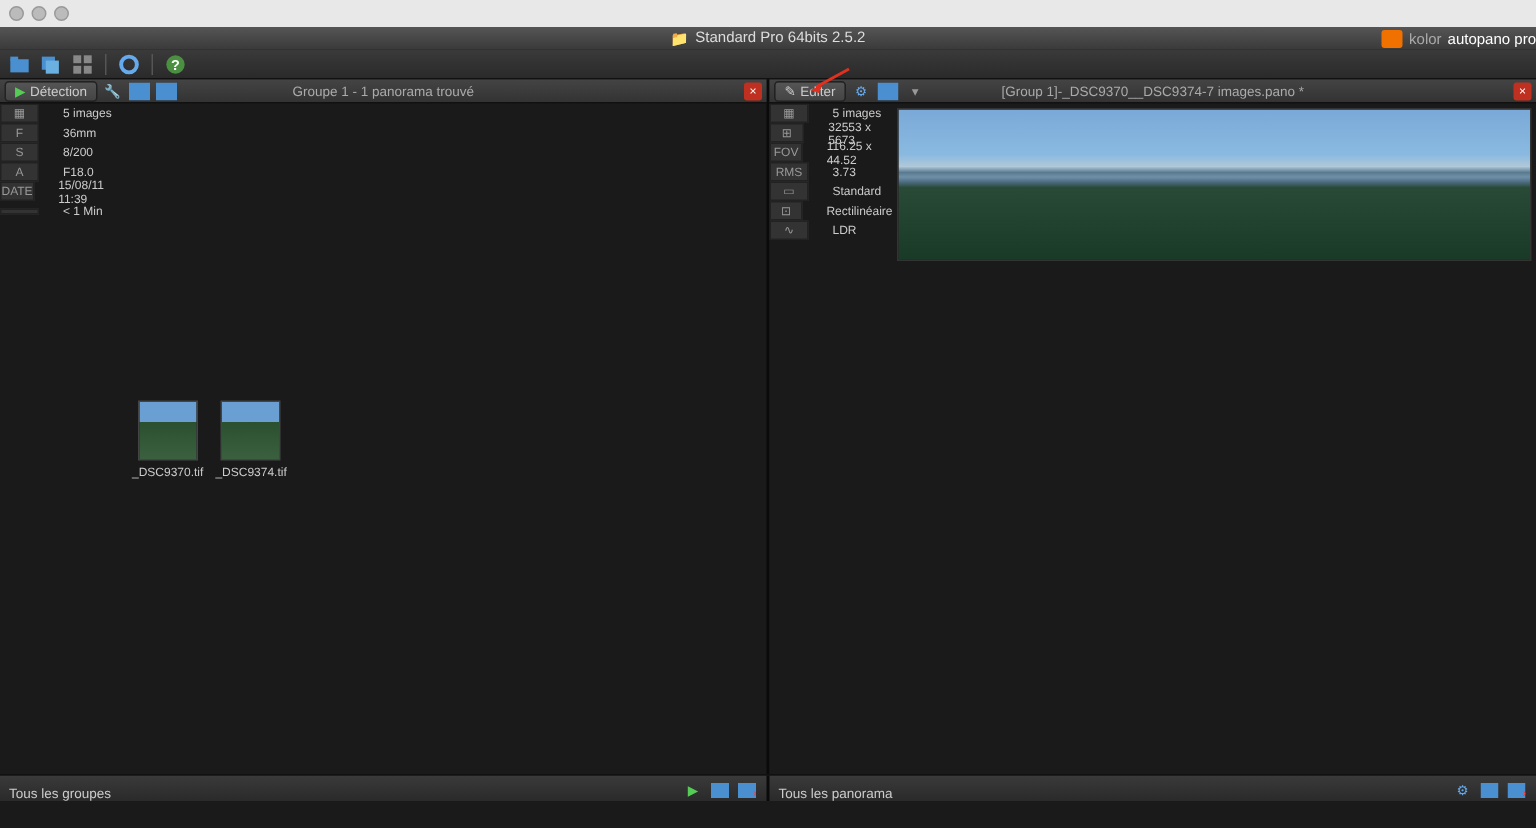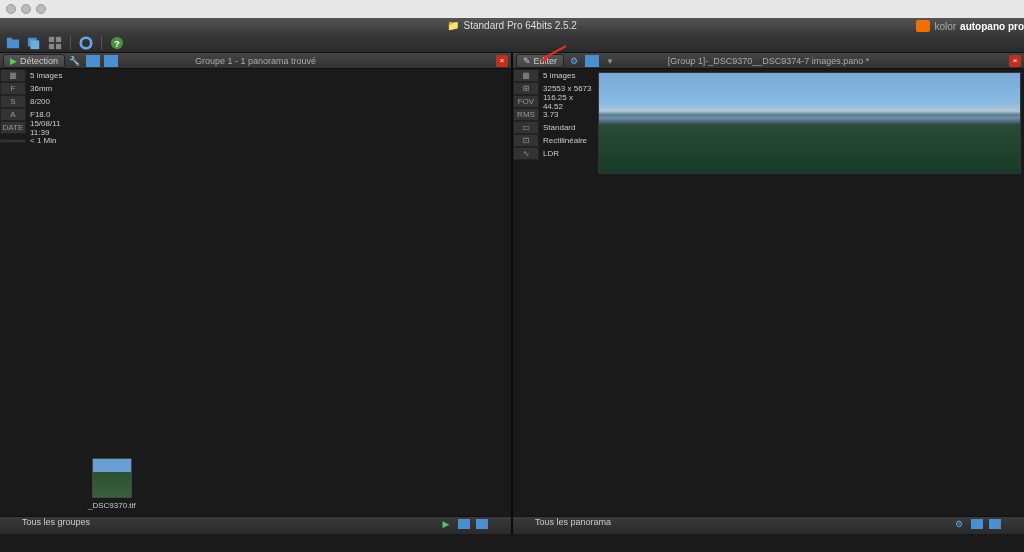--- a/index.html
+++ b/index.html
@@ -1,47 +1,47 @@
 <!DOCTYPE html>
 <html><head>
 <meta charset="utf-8">
 <style>
 *{margin:0;padding:0;box-sizing:border-box;font-family:Arial,Helvetica,sans-serif}
 body{background:#1a1a1a;width:1024px;height:552px;overflow:hidden;color:#ccc;font-size:9px}
 .traffic{height:18px;background:#e8e8e8;display:flex;align-items:center;padding:0 6px;gap:5px}
 .traffic span{width:10px;height:10px;border-radius:50%;background:#bbb;border:1px solid #999}
 .titlebar{height:15px;background:linear-gradient(#555,#3a3a3a);display:flex;align-items:center;justify-content:center;position:relative;color:#ddd;font-size:10px}
 .titlebar .brand{position:absolute;right:0;display:flex;align-items:flex-end;gap:4px;color:#aaa}
-.brand b{color:#fff;font-weight:bold}
+.brand b{color:#fff;font-weight:normal}
 .brand .logo{width:14px;height:12px;background:#f07000;border-radius:2px}
 .toolbar{height:20px;background:linear-gradient(#3a3a3a,#2a2a2a);border-bottom:1px solid #111;display:flex;align-items:center;padding:0 4px;gap:3px}
 .toolbar .btn{width:18px;height:16px;display:flex;align-items:center;justify-content:center;cursor:pointer}
 .toolbar .sep{width:1px;height:14px;background:#555;margin:0 3px}
 .ic{width:14px;height:14px}
 .main{display:flex;height:463px}
 .pane{flex:1;display:flex;flex-direction:column;background:#1a1a1a;min-width:0}
 .pane.left{border-right:2px solid #0a0a0a}
 .panehdr{height:16px;background:linear-gradient(#444,#333);display:flex;align-items:center;font-size:9px;color:#ccc;position:relative;border-bottom:1px solid #111}
 .panehdr .lab{background:linear-gradient(#555,#444);border:1px solid #222;border-radius:3px;padding:1px 6px;margin-left:3px;display:flex;align-items:center;gap:3px}
 .panehdr .ibtn{width:16px;height:14px;display:flex;align-items:center;justify-content:center;cursor:pointer;margin-left:2px}
 .panehdr .ttl{position:absolute;left:50%;transform:translateX(-50%);color:#aaa;font-size:9px}
 .panehdr .close{position:absolute;right:3px;width:12px;height:12px;background:#c03020;border-radius:2px;cursor:pointer;display:flex;align-items:center;justify-content:center;color:#fff;font-size:8px}
 .content{flex:1;display:flex;overflow:hidden}
 .meta{width:82px;background:#1a1a1a;display:flex;flex-direction:column}
 .meta .row{display:flex;height:13px;align-items:center;font-size:8px;color:#ccc}
 .meta .key{width:26px;background:#333;border:1px solid #222;text-align:center;padding:1px 0;color:#999;margin:0}
-.meta .val{padding-left:4px;color:#ccc;font-size:8px}
-.thumbs{flex:1;display:flex;gap:8px;padding:6px;align-items:flex-end}
+.meta .val{padding-left:16px;color:#ccc;font-size:8px}
+.thumbs{flex:1;display:flex;gap:8px;padding:6px;align-items:center}
 .thumb{display:flex;flex-direction:column;align-items:center;gap:3px}
 .thumb .img{width:40px;height:40px;background:linear-gradient(#6a9fd4 0%,#6a9fd4 35%,#2a5030 35%,#3a6040 100%);border:1px solid #444}
 .thumb .name{font-size:8px;color:#ccc}
 .preview{flex:1;padding:3px}
 .preview .pimg{width:100%;height:102px;background:linear-gradient(180deg,#7aa9d8 0%,#8ab9e0 30%,#b0c8d8 38%,#5a7a90 42%,#7090a8 45%,#507088 48%,#2a4a38 52%,#1a3a28 100%);border:1px solid #333}
 .footer{height:18px;background:linear-gradient(#3a3a3a,#2a2a2a);border-top:1px solid #111;display:flex}
-.footer .sec{flex:1;display:flex;align-items:flex-start;padding:0 22px;gap:4px;font-size:9px;color:#ccc}
+.footer .sec{flex:1;display:flex;align-items:flex-end;padding:0 6px;gap:4px;font-size:9px;color:#ccc}
 .footer .sec.left{border-right:2px solid #0a0a0a}
 .footer .ibtn{width:14px;height:14px;cursor:pointer;display:flex;align-items:center;justify-content:center}
 .arrow{position:absolute;left:538px;top:44px;z-index:10;pointer-events:none}
 .arrow svg{width:30px;height:20px}
 .play{color:#5c5}
 .gear{color:#6ae}
 </style>
 </head>
 <body>
 
@@ -144,20 +144,24 @@
         <div class="row">
             <div class="key"></div>
             <div class="val">&lt; 1 Min</div>
           </div>
       </div>
       <div class="thumbs">
         <div class="thumb">
             <div class="img"></div>
             <div class="name">_DSC9370.tif</div>
           </div>
+        <div class="thumb">
+            <div class="img"></div>
+            <div class="name">_DSC9374.tif</div>
+          </div>
       </div>
     </div>
   </div>
 
   <div class="pane">
     <div class="panehdr">
       <div class="lab">
         <span>✎</span>
         <span>Editer</span>
       </div>

